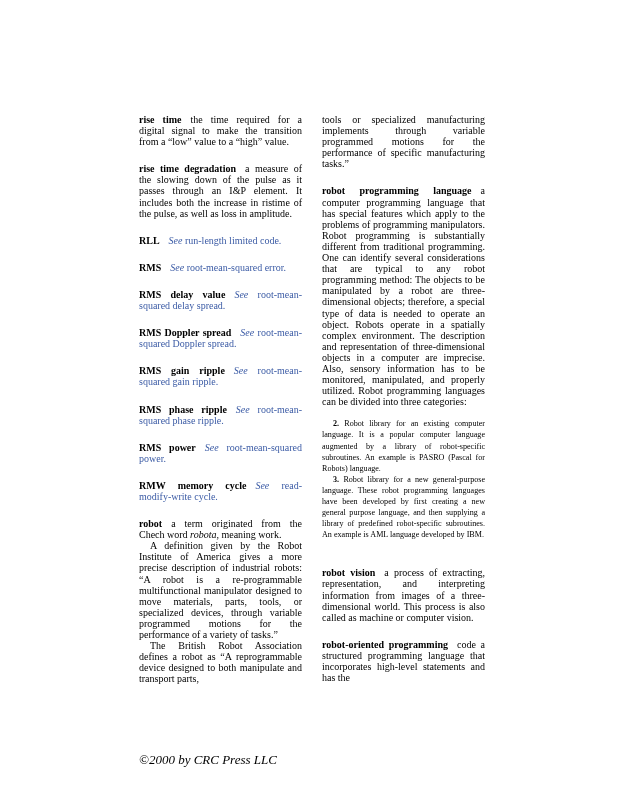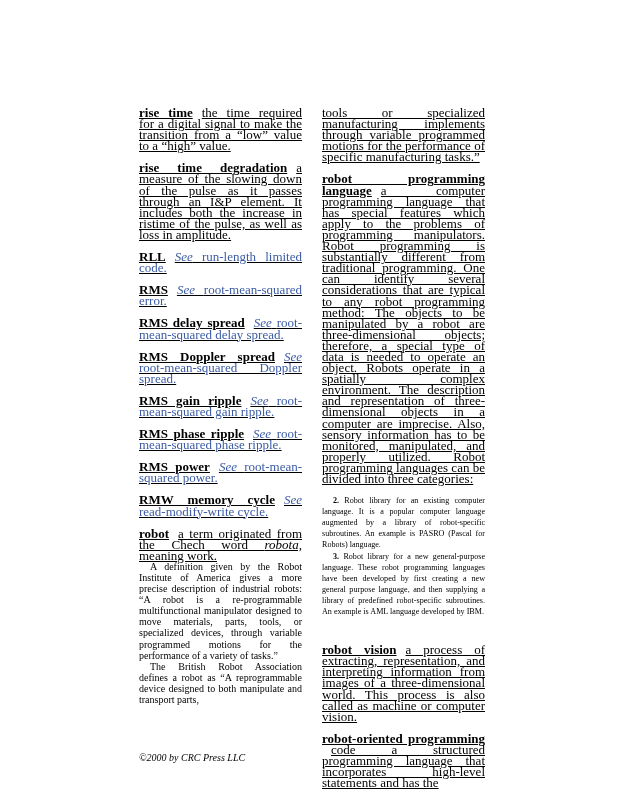--- a/index.html
+++ b/index.html
@@ -27,27 +27,26 @@
     left: 139px;
     top: 98px;
     width: 346px;
     display: flex;
     gap: 20px;
   }
   .col {
     width: 163px;
   }
   .entry {
-    margin: 9px 0 11px 0;
-    font-size: 13px;
+    margin: 16px 0 11px 0;
+    font-size: 10px;
     line-height: 11.1px;
     text-align: justify;
     text-justify: inter-word;
     hyphens: auto;
-    text-decoration: underline;
   }
   .entry:last-child { margin-bottom: 0; }
   .term {
     font-weight: bold;
   }
   .gap { display: inline-block; width: 9px; }
   .xref {
     color: #3b5ba5;
   }
   .ital { font-style: italic; }
@@ -64,21 +63,21 @@
     font-size: 8.1px;
     line-height: 11.1px;
     text-align: justify;
     text-indent: 11px;
   }
   .numitem .num { font-weight: bold; }
   .footer {
     position: absolute;
     left: 139px;
     top: 752px;
-    font-size: 10px;
+    font-size: 13px;
     font-style: italic;
     color: #000;
   }
 </style>
 </head>
 <body>
 
 <div class="page">
 
   <div class="columns">
@@ -87,21 +86,21 @@
 
       <p class="entry"><span class="term">rise time</span><span class="gap"></span><span>the time required for a digital signal to make the transition from a “low” value to a “high” value.</span></p>
 
       <p class="entry"><span class="term">rise time degradation</span><span class="gap"></span><span>a measure of the slowing down of the pulse as it passes through an I&amp;P element. It includes both the increase in ristime of the pulse, as well as loss in amplitude.</span></p>
 
 
       <p class="entry"><span class="term">RLL</span><span class="gap"></span><span class="xref ital">See</span> <span class="xref">run-length limited code.</span></p>
 
       <p class="entry"><span class="term">RMS</span><span class="gap"></span><span class="xref ital">See</span> <span class="xref">root-mean-squared error.</span></p>
 
-      <p class="entry"><span class="term">RMS delay spread</span><span class="gap"></span><span class="xref ital">See</span> <span class="xref">root-mean-squared delay spread.</span></p>
+      <p class="entry"><span class="term">RMS delay value</span><span class="gap"></span><span class="xref ital">See</span> <span class="xref">root-mean-squared delay spread.</span></p>
 
       <p class="entry"><span class="term">RMS Doppler spread</span><span class="gap"></span><span class="xref ital">See</span> <span class="xref">root-mean-squared Doppler spread.</span></p>
 
       <p class="entry"><span class="term">RMS gain ripple</span><span class="gap"></span><span class="xref ital">See</span> <span class="xref">root-mean-squared gain ripple.</span></p>
 
       <p class="entry"><span class="term">RMS phase ripple</span><span class="gap"></span><span class="xref ital">See</span> <span class="xref">root-mean-squared phase ripple.</span></p>
 
       <p class="entry"><span class="term">RMS power</span><span class="gap"></span><span class="xref ital">See</span> <span class="xref">root-mean-squared power.</span></p>
 
       <p class="entry"><span class="term">RMW memory cycle</span><span class="gap"></span><span class="xref ital">See</span> <span class="xref">read-modify-write cycle.</span></p>

